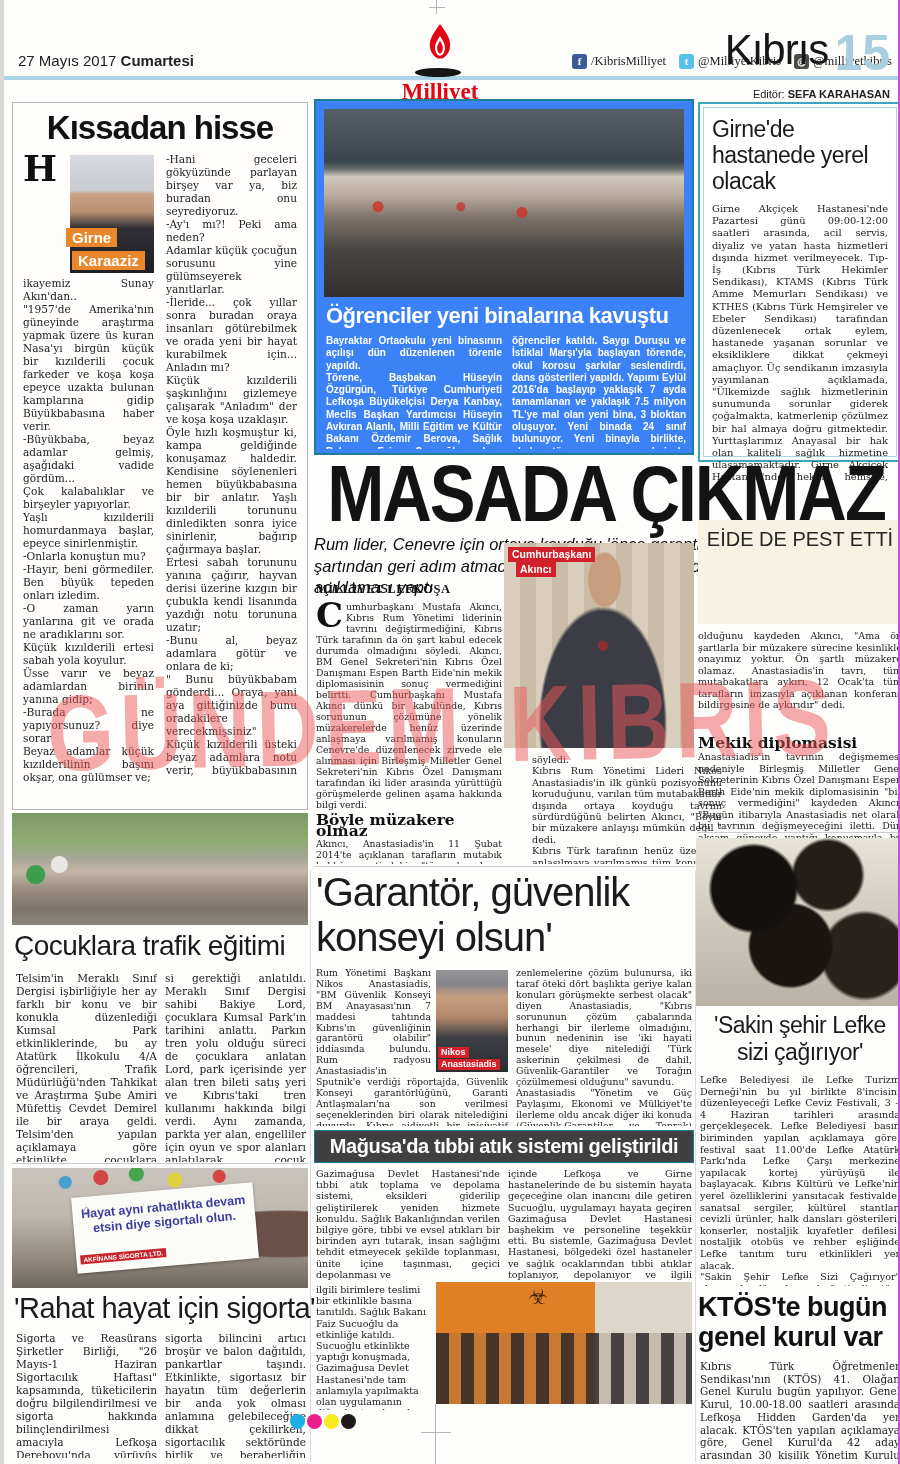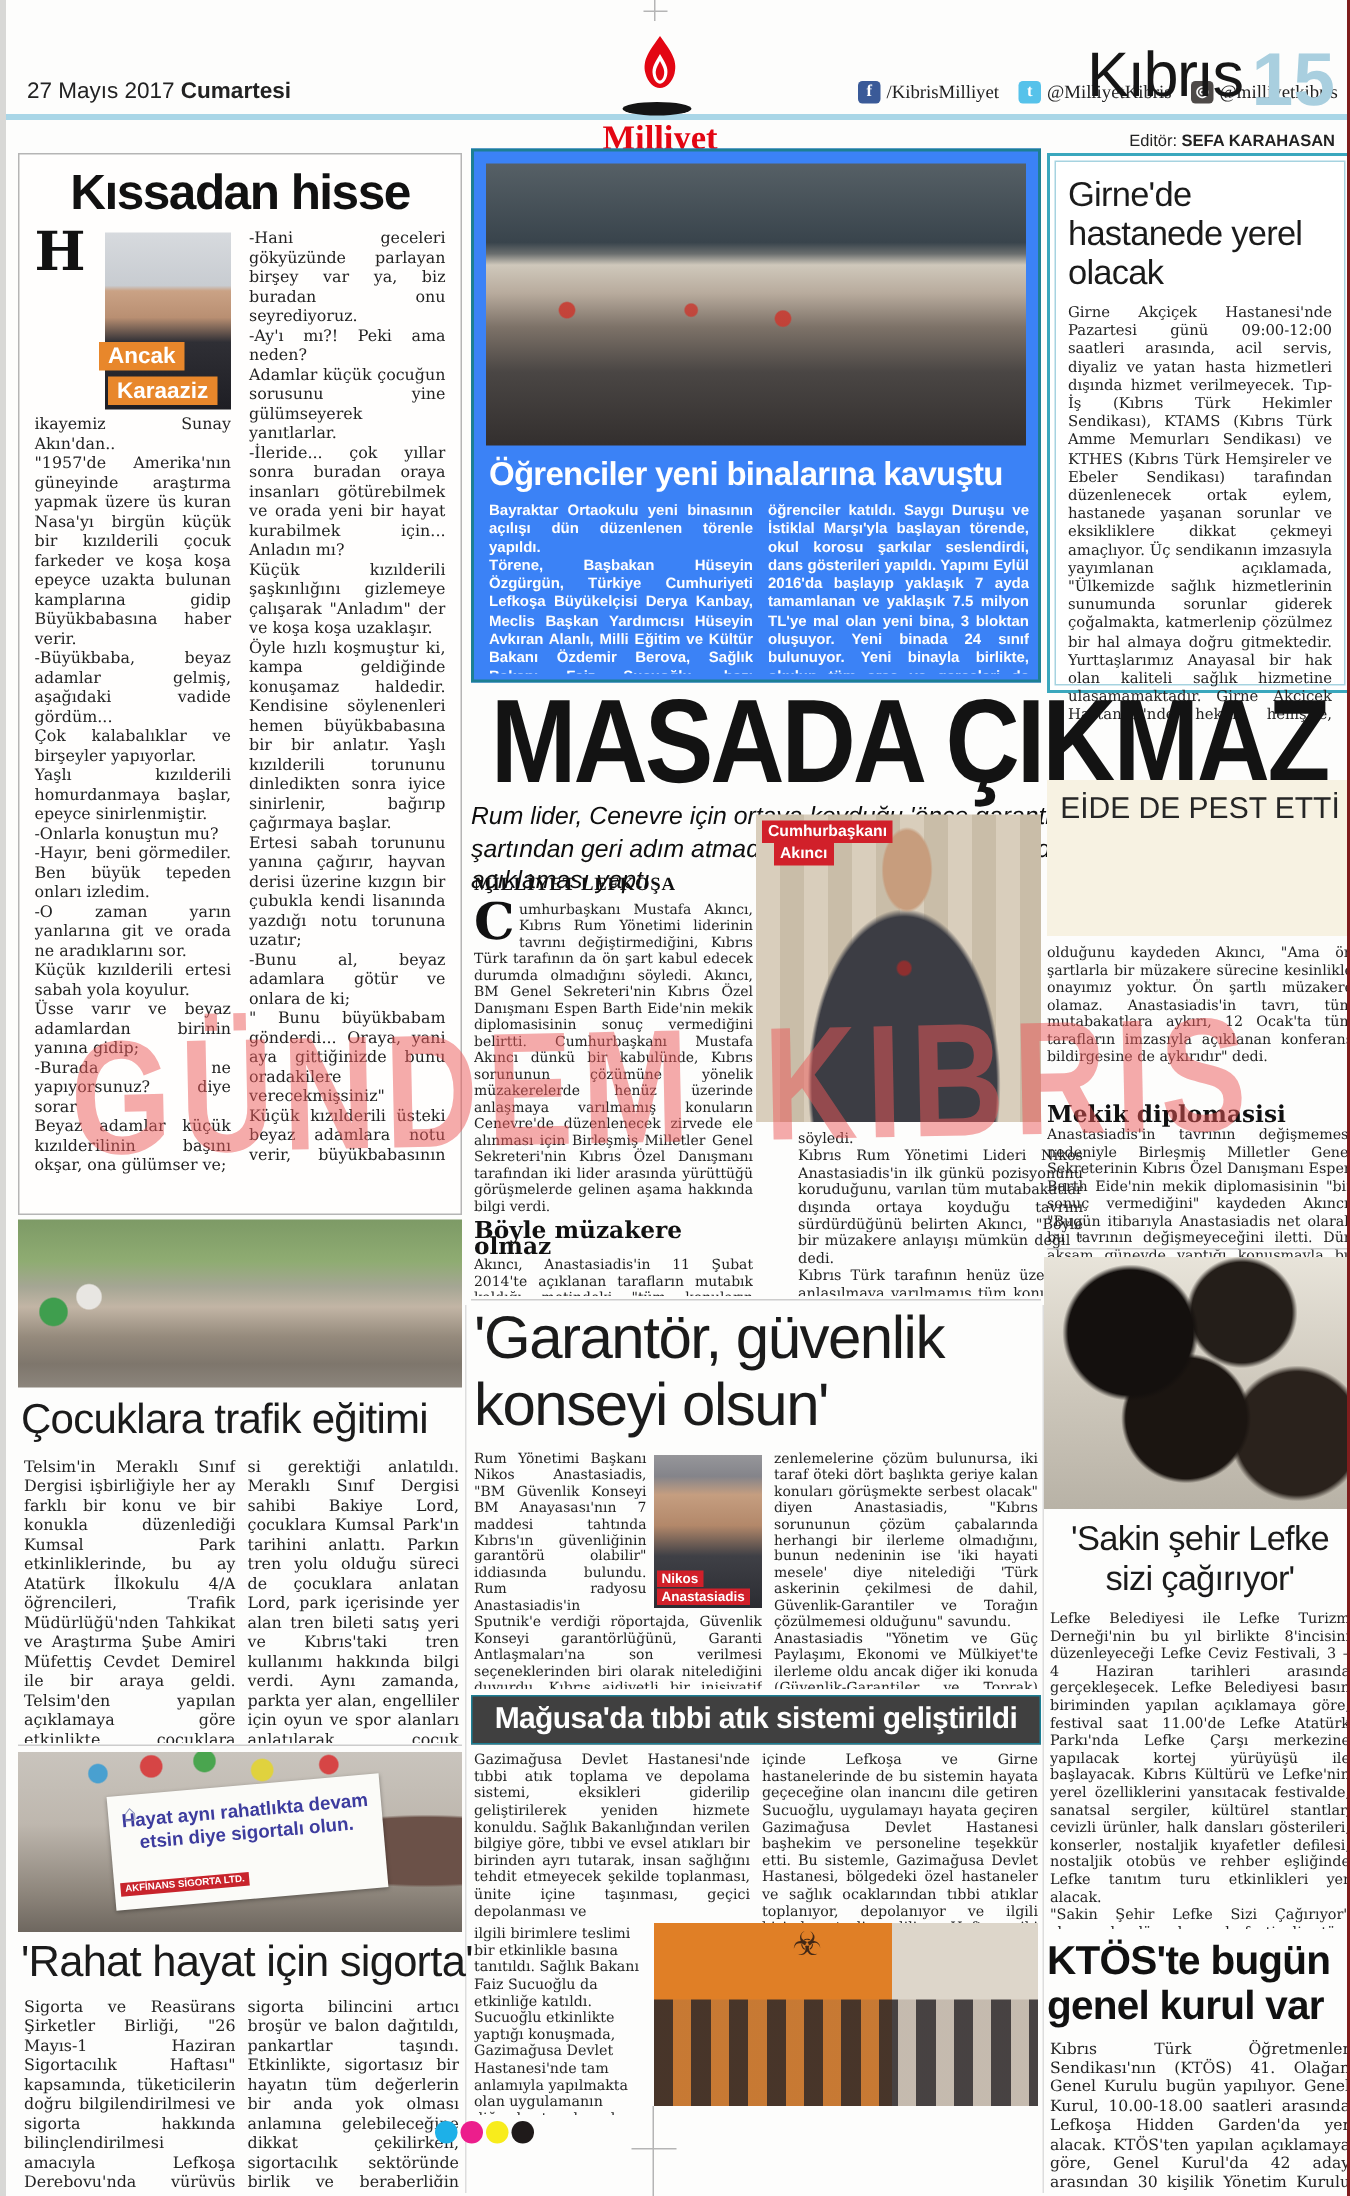--- a/index.html
+++ b/index.html
@@ -1,17 +1,17 @@
 <!DOCTYPE html>
 <html><head>
 <meta charset="utf-8">
 <style>
   html,body{margin:0;padding:0;background:#e8e8e6;}
   #page{position:relative;width:900px;height:1464px;margin:0 auto;background:#fdfdfc;
-        border-left:4px solid #d8d8d6;border-right:2px solid #7f1d1d;overflow:hidden;
+        border-left:4px solid #d8d8d6;border-right:2px solid #d946ef;overflow:hidden;
         font-family:"Liberation Sans",sans-serif;color:#1d1d1d;box-sizing:border-box;}
   .abs{position:absolute;box-sizing:border-box;}
   .pre{white-space:pre-line;}
   .serif{font-family:"DejaVu Serif",serif;text-align:justify;color:#222;}
   .thin-h{font-family:"Liberation Sans",sans-serif;font-weight:normal;color:#1b1b1b;letter-spacing:-0.5px;}
   .ph{position:absolute;overflow:hidden;}
   
   .date{font-size:15px;color:#222;}
   .date b{font-weight:bold;}
   .blueline{background:#a9d6e7;}
@@ -130,21 +130,21 @@
   <div class="abs editor" style="right:8px;top:88px;">
     <span>Editör:</span>
     <b>SEFA KARAHASAN</b>
   </div>
 
   <div id="kissa-box" class="abs" style="left:8px;top:102px;width:296px;height:708px;">
     <div id="kissa-title">Kıssadan hisse</div>
     <div id="kissa-flow">
       <span class="dropcap">H</span>
       <span id="aziz">
-        <span class="azlbl" style="bottom:26px;">Ancak</span>
+        <span class="azlbl" style="bottom:26px;">Girne</span>
         <span class="azlbl" style="bottom:3px;left:2px;">Karaaziz</span>
       </span>
       <span class="pre">ikayemiz Sunay Akın'dan..
 "1957'de Amerika'nın güneyinde araştırma yapmak üzere üs kuran Nasa'yı birgün küçük bir kızılderili çocuk farkeder ve koşa koşa epeyce uzakta bulunan kamplarına gidip Büyükbabasına haber verir.
 -Büyükbaba, beyaz adamlar gelmiş, aşağıdaki vadide gördüm...
 Çok kalabalıklar ve birşeyler yapıyorlar.
 Yaşlı kızılderili homurdanmaya başlar, epeyce sinirlenmiştir.
 -Onlarla konuştun mu?
 -Hayır, beni görmediler. Ben büyük tepeden onları izledim.
 -O zaman yarın yanlarına git ve orada ne aradıklarını sor.

